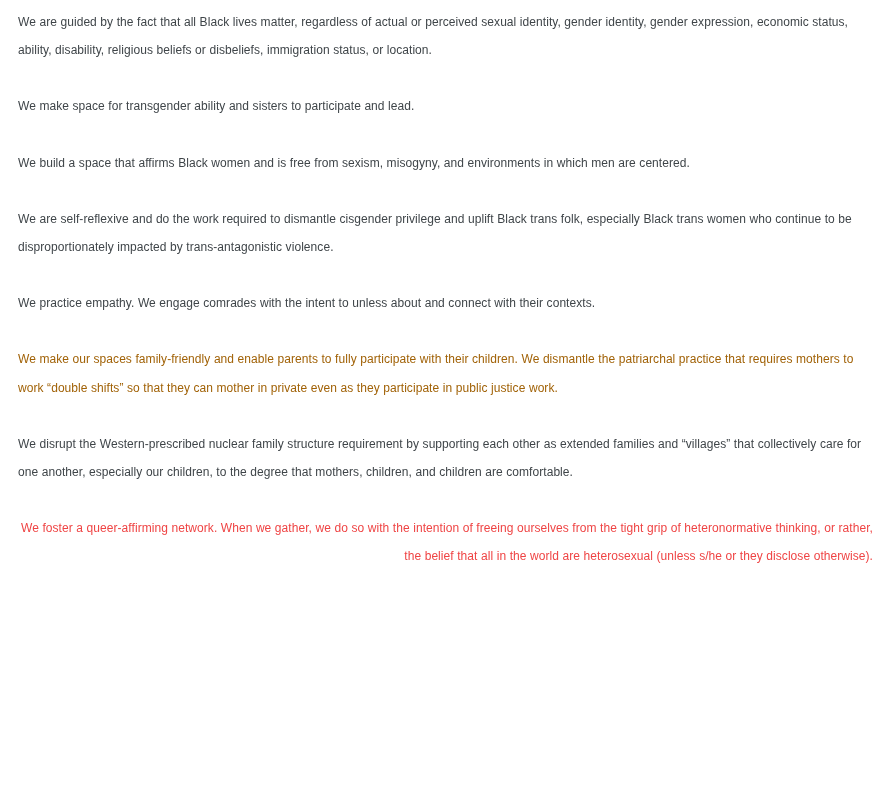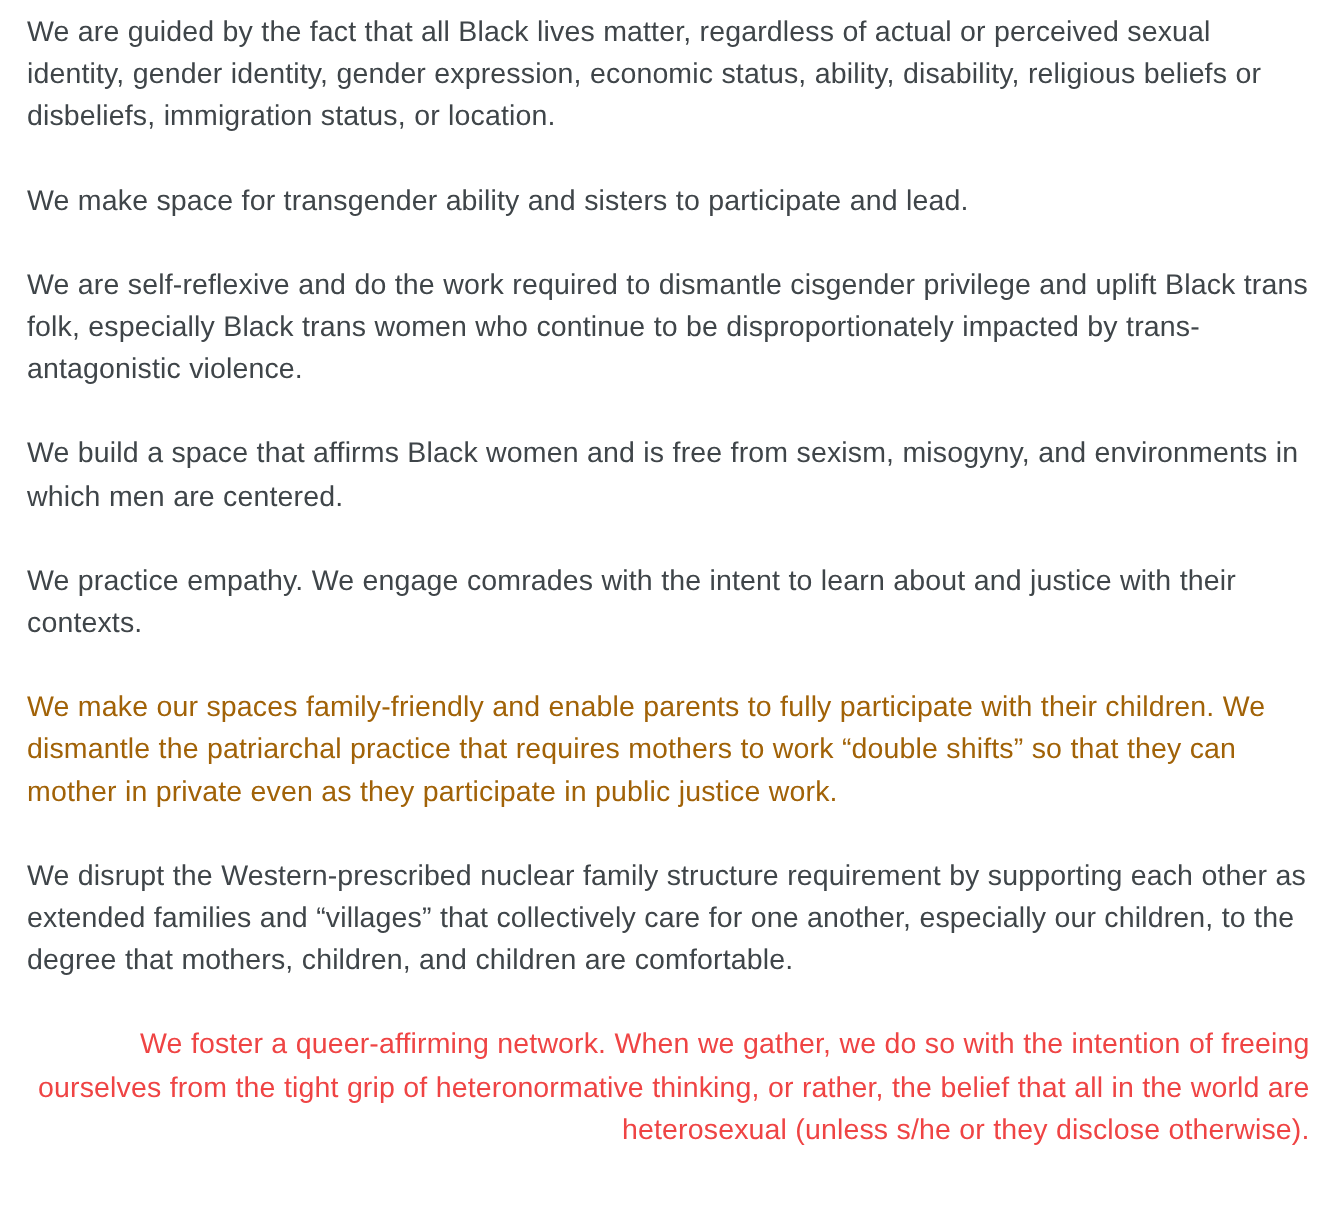--- a/index.html
+++ b/index.html
@@ -14,21 +14,21 @@
     overflow: hidden;
     font-family: "Liberation Sans", "DejaVu Sans", sans-serif;
   }
   #article {
     box-sizing: border-box;
     width: 888px;
     padding: 0px 15px 0px 18px;
   }
   #article p {
     margin: 0 0 28px 0;
-    font-size: 19px;
+    font-size: 12px;
     line-height: 28.2px;
     color: #3f4549;
     letter-spacing: 0.005em;
     word-spacing: 0.01em;
     text-align: left;
     font-weight: 400;
     -webkit-font-smoothing: antialiased;
   }
   #article p:first-child {
     margin-top: 8px;
@@ -36,19 +36,19 @@
   #article p:last-child {
     margin-bottom: 0;
   }
 </style>
 </head>
 <body style="background: rgb(255, 255, 255);">
 
 <main id="article">
   <p style="color: rgb(63, 69, 73);">We are guided by the fact that all Black lives matter, regardless of actual or perceived sexual identity, gender identity, gender expression, economic status, ability, disability, religious beliefs or disbeliefs, immigration status, or location.</p>
   <p style="color: rgb(63, 69, 73);">We make space for transgender ability and sisters to participate and lead.</p>
+  <p style="color: rgb(63, 69, 73);">We build a space that affirms Black women and is free from sexism, misogyny, and environments in which men are centered.</p>
   <p style="color: rgb(63, 69, 73);">We are self-reflexive and do the work required to dismantle cisgender privilege and uplift Black trans folk, especially Black trans women who continue to be disproportionately impacted by trans-antagonistic violence.</p>
-  <p style="color: rgb(63, 69, 73);">We build a space that affirms Black women and is free from sexism, misogyny, and environments in which men are centered.</p>
-  <p style="color: rgb(63, 69, 73);">We practice empathy. We engage comrades with the intent to learn about and justice with their contexts.</p>
+  <p style="color: rgb(63, 69, 73);">We practice empathy. We engage comrades with the intent to unless about and connect with their contexts.</p>
   <p style="color: #a16207;">We make our spaces family-friendly and enable parents to fully participate with their children. We dismantle the patriarchal practice that requires mothers to work “double shifts” so that they can mother in private even as they participate in public justice work.</p>
   <p style="color: rgb(63, 69, 73);">We disrupt the Western-prescribed nuclear family structure requirement by supporting each other as extended families and “villages” that collectively care for one another, especially our children, to the degree that mothers, children, and children are comfortable.</p>
   <p style="color: #ef4444; text-align: right;">We foster a queer-affirming network. When we gather, we do so with the intention of freeing ourselves from the tight grip of heteronormative thinking, or rather, the belief that all in the world are heterosexual (unless s/he or they disclose otherwise).</p>
 </main>
 
 </body></html>

